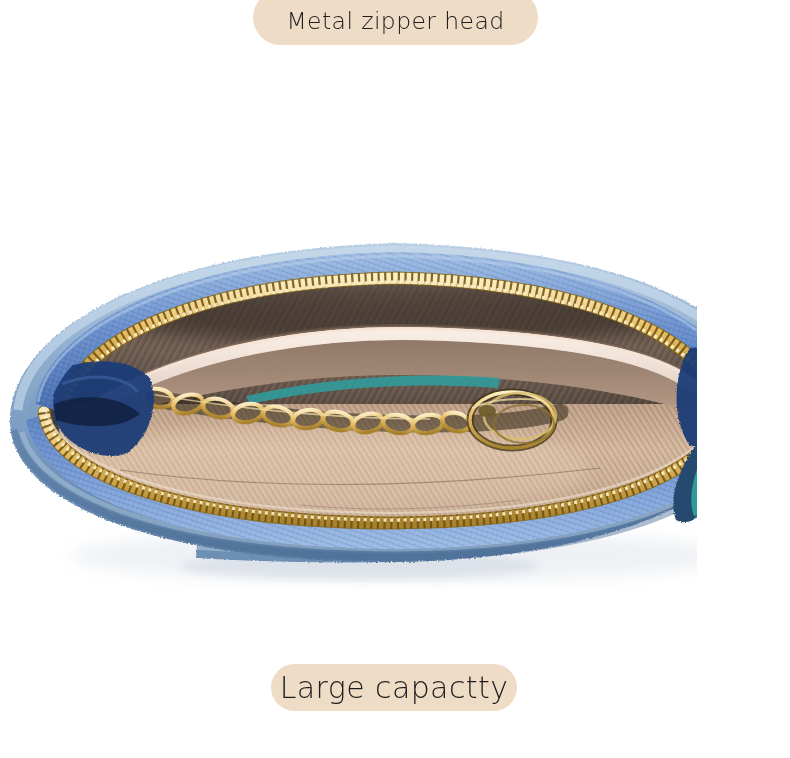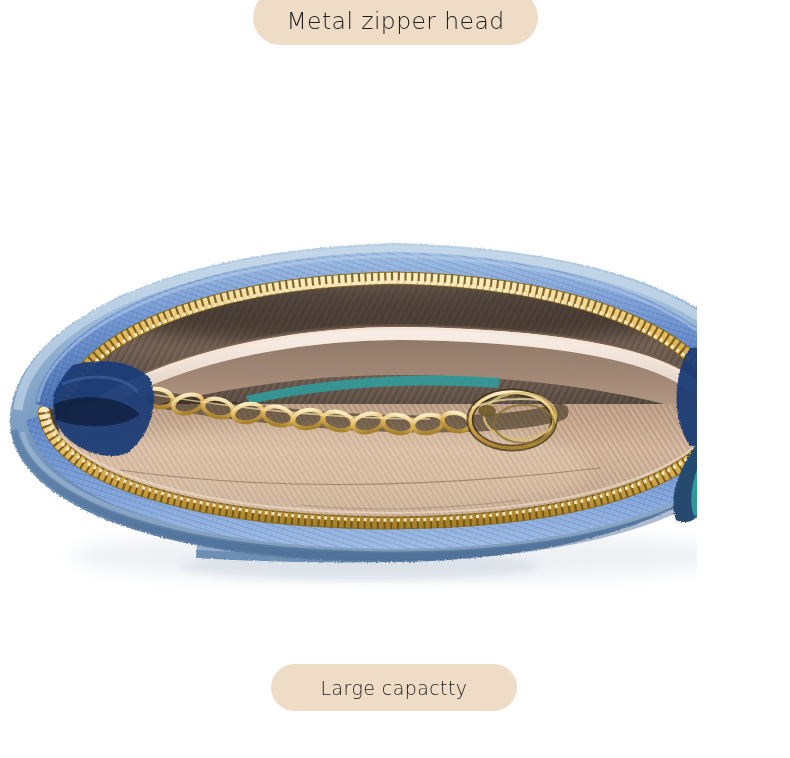--- a/index.html
+++ b/index.html
@@ -41,21 +41,21 @@
     height: 55px;
     font-size: 23.5px;
     padding-top: 7px;
     box-sizing: border-box;
   }
   #pill-bottom {
     left: 271px;
     top: 664px;
     width: 246px;
     height: 47px;
-    font-size: 19px;
+    font-size: 30px;
   }
 
   
   #photo {
     position: absolute;
     left: 0;
     top: 0;
     width: 790px;
     height: 758px;
   }

